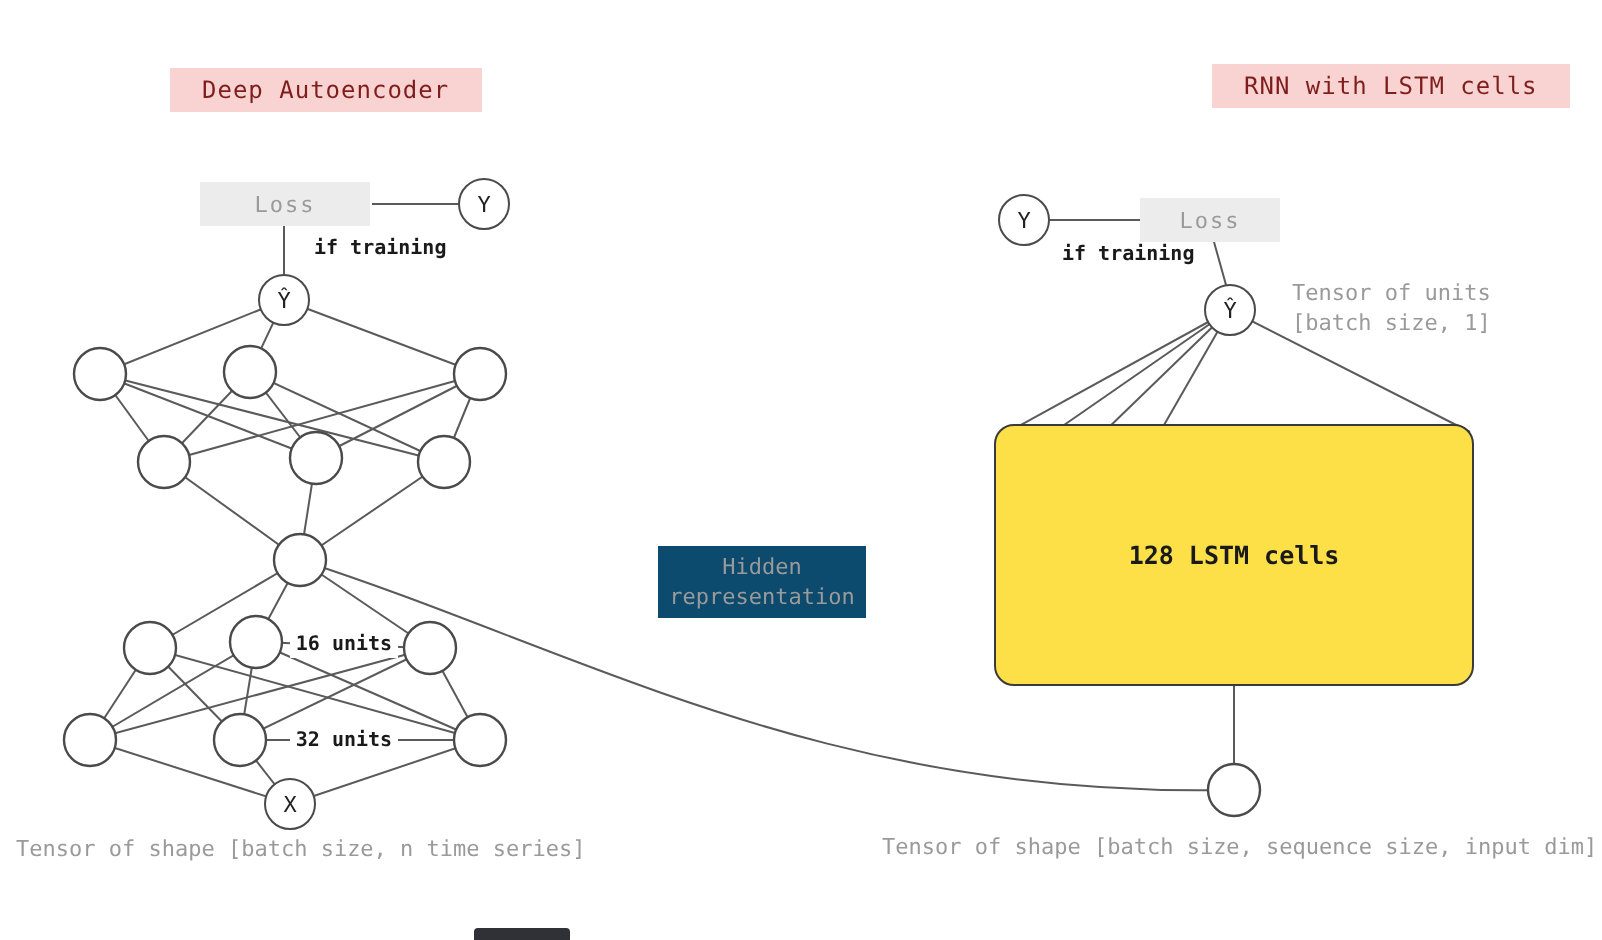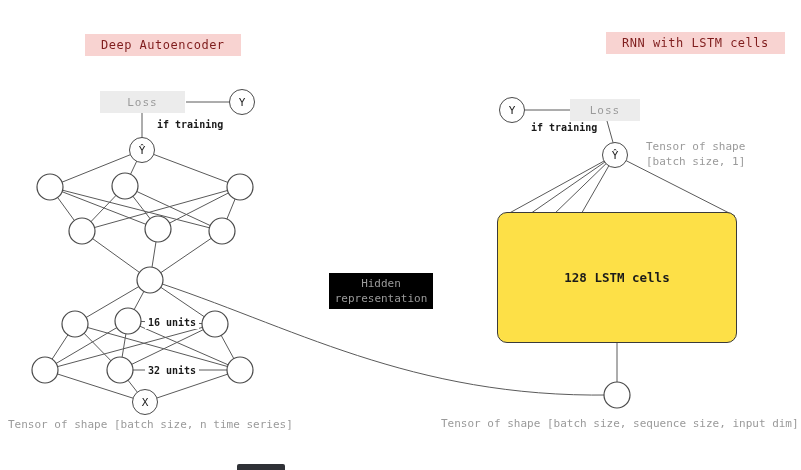--- a/index.html
+++ b/index.html
@@ -23,21 +23,21 @@
     font-size:11px;color:#222;
   }
   .if-training{position:absolute;font-size:10px;font-weight:bold;color:#1a1a1a;white-space:nowrap;}
   .gray-label{position:absolute;font-size:11px;color:#9a9a9a;white-space:nowrap;}
   .units-label{
     position:absolute;width:54px;height:14px;background:#ffffff;
     font-size:10px;font-weight:bold;color:#1a1a1a;
     display:flex;align-items:center;justify-content:center;white-space:nowrap;text-align:right;
   }
   .hidden-chip{
-    position:absolute;left:329px;top:273px;width:104px;background:#000000;color:#9a9a9a;
+    position:absolute;left:329px;top:273px;width:104px;background:#0c4a6e;color:#9a9a9a;
     font-size:11px;line-height:15px;text-align:center;padding:3px 0;
   }
   .lstm-box{
     position:absolute;left:497px;top:212px;width:240px;height:131px;box-sizing:border-box;
     background:#fde047;border:1.5px solid #3a3a3a;border-radius:10px;
     display:flex;align-items:center;justify-content:center;
     font-size:12.5px;font-weight:bold;color:#1a1a1a;
   }
   .tensor-top{position:absolute;left:646px;top:139px;font-size:11px;color:#9a9a9a;line-height:15px;white-space:nowrap;}
   .bottom-artifact{position:absolute;left:237px;top:464px;width:48px;height:6px;background:#2f3136;border-radius:2px 2px 0 0;}
@@ -149,21 +149,21 @@
 
   <div class="node-circle" style="left:499px;top:97px;">Y</div>
 
   <div class="loss-chip" style="left:570px;top:99px;width:70px;height:22px;">Loss</div>
 
   <div class="if-training" style="left:531px;top:122px;">if training</div>
 
   <div class="node-circle" style="left:602px;top:142px;">Ŷ</div>
 
   <div class="tensor-top">
-    <div>Tensor of shape</div>
+    <div>Tensor of units</div>
     <div>[batch size, 1]</div>
   </div>
 
   <div class="lstm-box">
     <span>128 LSTM cells</span>
   </div>
 
   <div class="gray-label" style="left:441px;top:417px;">Tensor of shape [batch size, sequence size, input dim]</div>
 
   <div class="bottom-artifact"></div>

